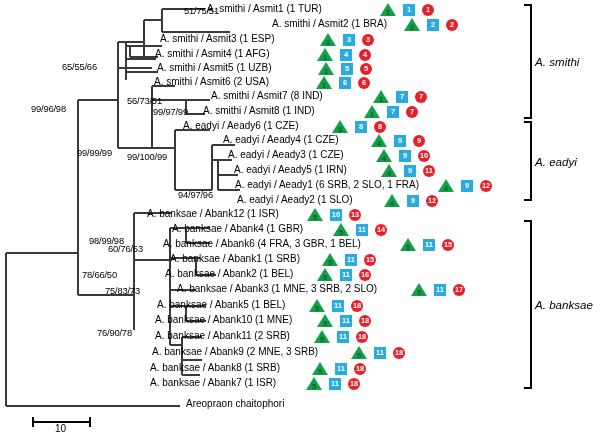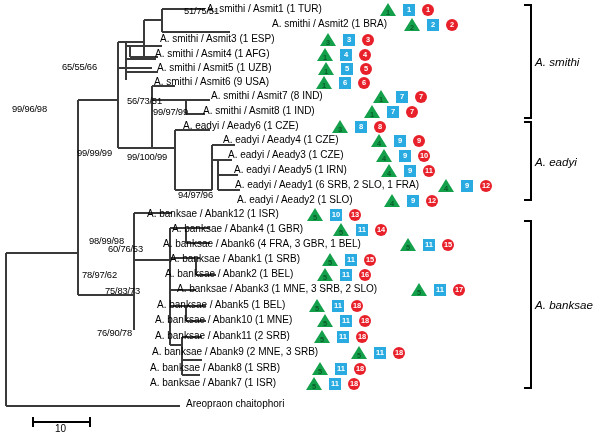--- a/index.html
+++ b/index.html
@@ -109,36 +109,36 @@
     <path d="M182,360 L202,360"></path>
     <path d="M182,375 L200,375"></path>
     <path d="M182,360 L182,360"></path>
   </g>
 </svg>
 
 <div class="sup" style="left:136px;top:6px;padding-left:48px;">51/75/51</div>
 <div class="sup" style="left:62px;top:62px;">65/55/66</div>
 <div class="sup" style="left:127px;top:96px;">56/73/51</div>
 <div class="sup" style="left:153px;top:107px;">99/97/99</div>
-<div class="sup" style="left:12px;top:104px;">99/96/98</div>
+<div class="sup" style="left:31px;top:104px;">99/96/98</div>
 <div class="sup" style="left:77px;top:148px;">99/99/99</div>
 <div class="sup" style="left:127px;top:152px;">99/100/99</div>
 <div class="sup" style="left:178px;top:190px;">94/97/96</div>
 <div class="sup" style="left:89px;top:236px;">98/99/98</div>
 <div class="sup" style="left:108px;top:244px;">60/76/53</div>
-<div class="sup" style="left:82px;top:270px;">78/97/62</div>
+<div class="sup" style="left:82px;top:270px;">78/66/50</div>
 <div class="sup" style="left:105px;top:286px;">75/83/73</div>
 <div class="sup" style="left:97px;top:328px;">76/90/78</div>
 
 <div class="lbl sp" style="left:207px;top:3px;">A. smithi / Asmit1 (1 TUR)</div>
 <div class="lbl sp" style="left:232px;top:18px;margin-left:40px;">A. smithi / Asmit2 (1 BRA)</div>
 <div class="lbl sp" style="left:160px;top:33px;">A. smithi / Asmit3 (1 ESP)</div>
 <div class="lbl sp" style="left:155px;top:48px;">A. smithi / Asmit4 (1 AFG)</div>
 <div class="lbl sp" style="left:157px;top:62px;">A. smithi / Asmit5 (1 UZB)</div>
-<div class="lbl sp" style="left:154px;top:76px;">A. smithi / Asmit6 (9 USA)</div>
+<div class="lbl sp" style="left:154px;top:76px;">A. smithi / Asmit6 (2 USA)</div>
 <div class="lbl sp" style="left:211px;top:90px;">A. smithi / Asmit7 (8 IND)</div>
 <div class="lbl sp" style="left:203px;top:105px;">A. smithi / Asmit8 (1 IND)</div>
 <div class="lbl sp" style="left:183px;top:120px;">A. eadyi / Aeady6 (1 CZE)</div>
 <div class="lbl sp" style="left:223px;top:134px;">A. eadyi / Aeady4 (1 CZE)</div>
 <div class="lbl sp" style="left:228px;top:149px;">A. eadyi / Aeady3 (1 CZE)</div>
 <div class="lbl sp" style="left:234px;top:164px;">A. eadyi / Aeady5 (1 IRN)</div>
 <div class="lbl sp" style="left:235px;top:179px;">A. eadyi / Aeady1 (6 SRB, 2 SLO, 1 FRA)</div>
 <div class="lbl sp" style="left:237px;top:194px;">A. eadyi / Aeady2 (1 SLO)</div>
 <div class="lbl sp" style="left:147px;top:208px;">A. banksae / Abank12 (1 ISR)</div>
 <div class="lbl sp" style="left:172px;top:223px;">A. banksae / Abank4 (1 GBR)</div>

